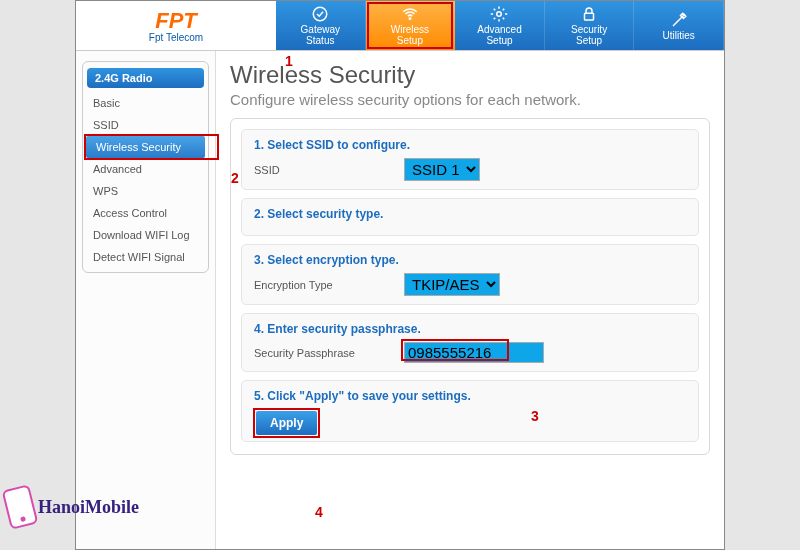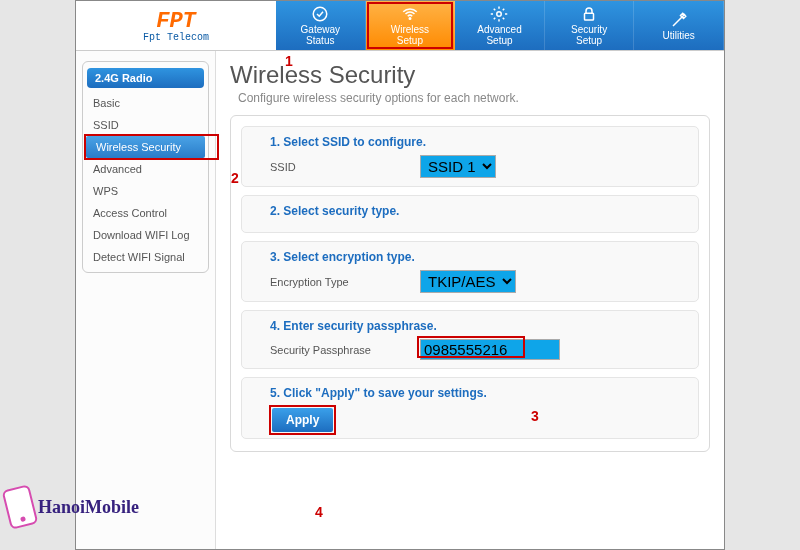--- a/index.html
+++ b/index.html
@@ -24,21 +24,20 @@
     background: #fff;
     border-bottom: 1px solid #ccc;
   }
   .logo-cell {
     width: 200px;
     display: flex;
     flex-direction: column;
     align-items: center;
     justify-content: center;
     padding: 2px 9px;
-    font-family: Liberation Mono, monospace;
   }
   .logo-text {
     font-size: 22px;
     font-weight: bold;
     color: #ff6a00;
     font-style: italic;
   }
   .logo-sub {
     font-size: 10px;
     color: #0a5aa5;
@@ -119,35 +118,35 @@
     flex: 1;
     padding: 10px 14px 4px;
     overflow: hidden;
   }
   h1 {
     font-size: 24px;
     font-weight: normal;
     color: #555;
   }
   .subtitle {
-    font-size: 12px;
+    font-size: 15px;
     color: #888;
-    margin: 2px 8px 10px;
+    margin: 2px 0 10px;
   }
   .panel {
     border: 1px solid #d9d9d9;
     border-radius: 6px;
     padding: 10px 4px 4px;
   }
   .section {
     background: #f9f9f9;
     border: 1px solid #e5e5e5;
     border-radius: 5px;
     margin: 0 6px 8px;
-    padding: 8px 28px;
+    padding: 8px 12px;
   }
   .sec-title {
     font-size: 12px;
     color: #1d6dbf;
     font-weight: bold;
     margin-bottom: 6px;
   }
   .row {
     display: flex;
     align-items: center;

